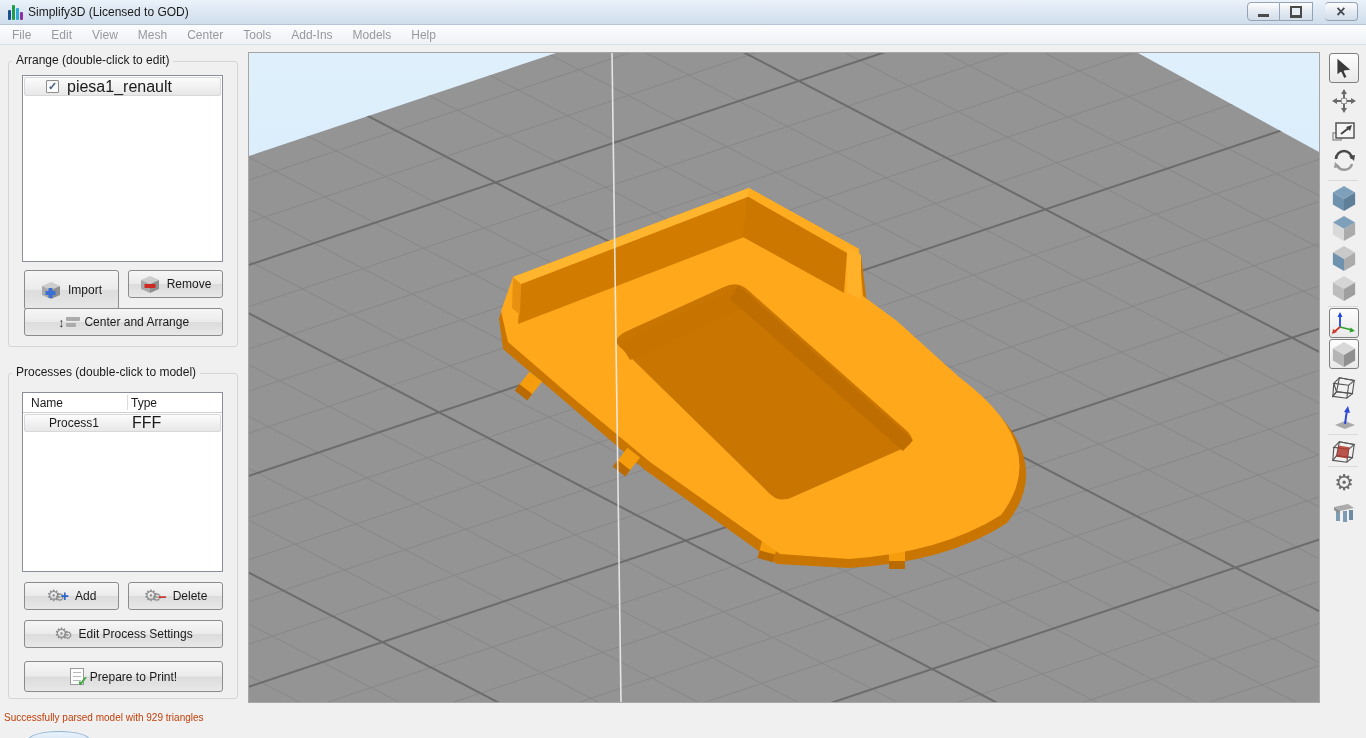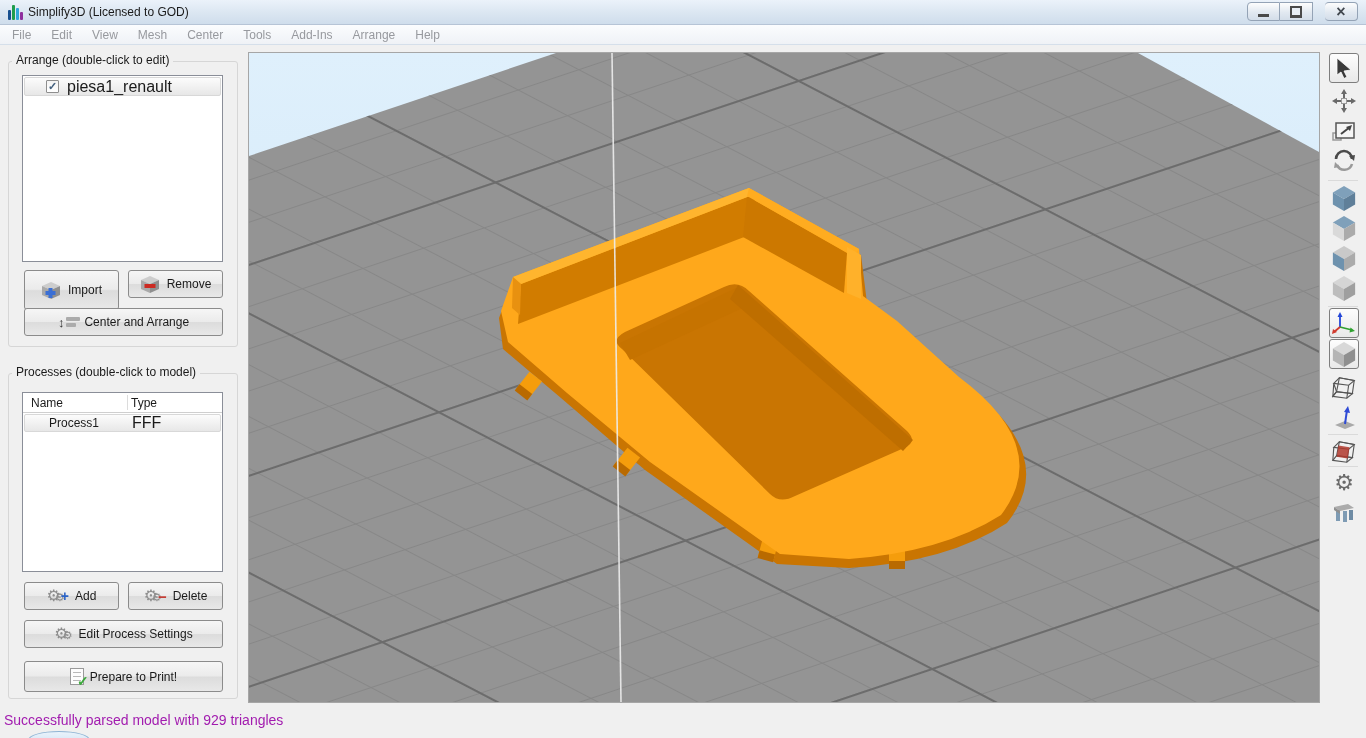--- a/index.html
+++ b/index.html
@@ -65,21 +65,21 @@
 
   
   #toolbar { left:1320px; top:45px; width:46px; height:661px; background:#F0F0F0; }
   .tool { position:absolute; left:9px; width:30px; height:30px; display:flex; align-items:center; justify-content:center; border-radius:3px; }
   .tool.sel { border:1px solid #7E7E7E; background:linear-gradient(180deg,#FDFDFD,#E9E9E9); }
   .tool-sep { position:absolute; left:8px; width:30px; height:1px; background:#DADADA; }
   .gear-tool { font-size:22px; color:#6B6B6B; line-height:1; }
 
   
   #statusbar { left:0; top:706px; width:1366px; height:32px; background:#F0F0F0; }
-  #status-text { position:absolute; left:4px; top:6px; font-size:14px; color:#a21caf; }
+  #status-text { position:absolute; left:4px; top:6px; font-size:10px; color:#c2410c; }
   #status-ellipse { position:absolute; left:28px; top:731px; width:62px; height:18px; border-radius:50%;
     background:linear-gradient(180deg,#EAF3FB,#C9DFF2); border:1px solid #8FB4D4; }
 </style>
 </head>
 <body>
 
 <div id="titlebar" class="abs">
   <div id="app-logo" class="abs">
     <i style="height:10px;background:#174F8F"></i>
       <i style="height:15px;background:#1F9D4B"></i>
@@ -101,21 +101,21 @@
 </div>
 
 <div id="menubar" class="abs">
   <span class="menu-item">File</span>
   <span class="menu-item">Edit</span>
   <span class="menu-item">View</span>
   <span class="menu-item">Mesh</span>
   <span class="menu-item">Center</span>
   <span class="menu-item">Tools</span>
   <span class="menu-item">Add-Ins</span>
-  <span class="menu-item">Arrange</span>
+  <span class="menu-item">Models</span>
   <span class="menu-item">Help</span>
 </div>
 
 <div id="sidebar" class="abs">
 
   <span class="group-label" style="left:12px; top:8px;">Arrange (double-click to edit)</span>
   <div class="groupbox" style="left:8px; top:16px; width:230px; height:286px;"></div>
   <div class="listbox" style="left:22px; top:30px; width:201px; height:187px;">
     <div class="sel-row" style="left:1px; top:1px; width:197px; height:19px; padding-left:21px;">
       <span class="checkbox">✓</span>

